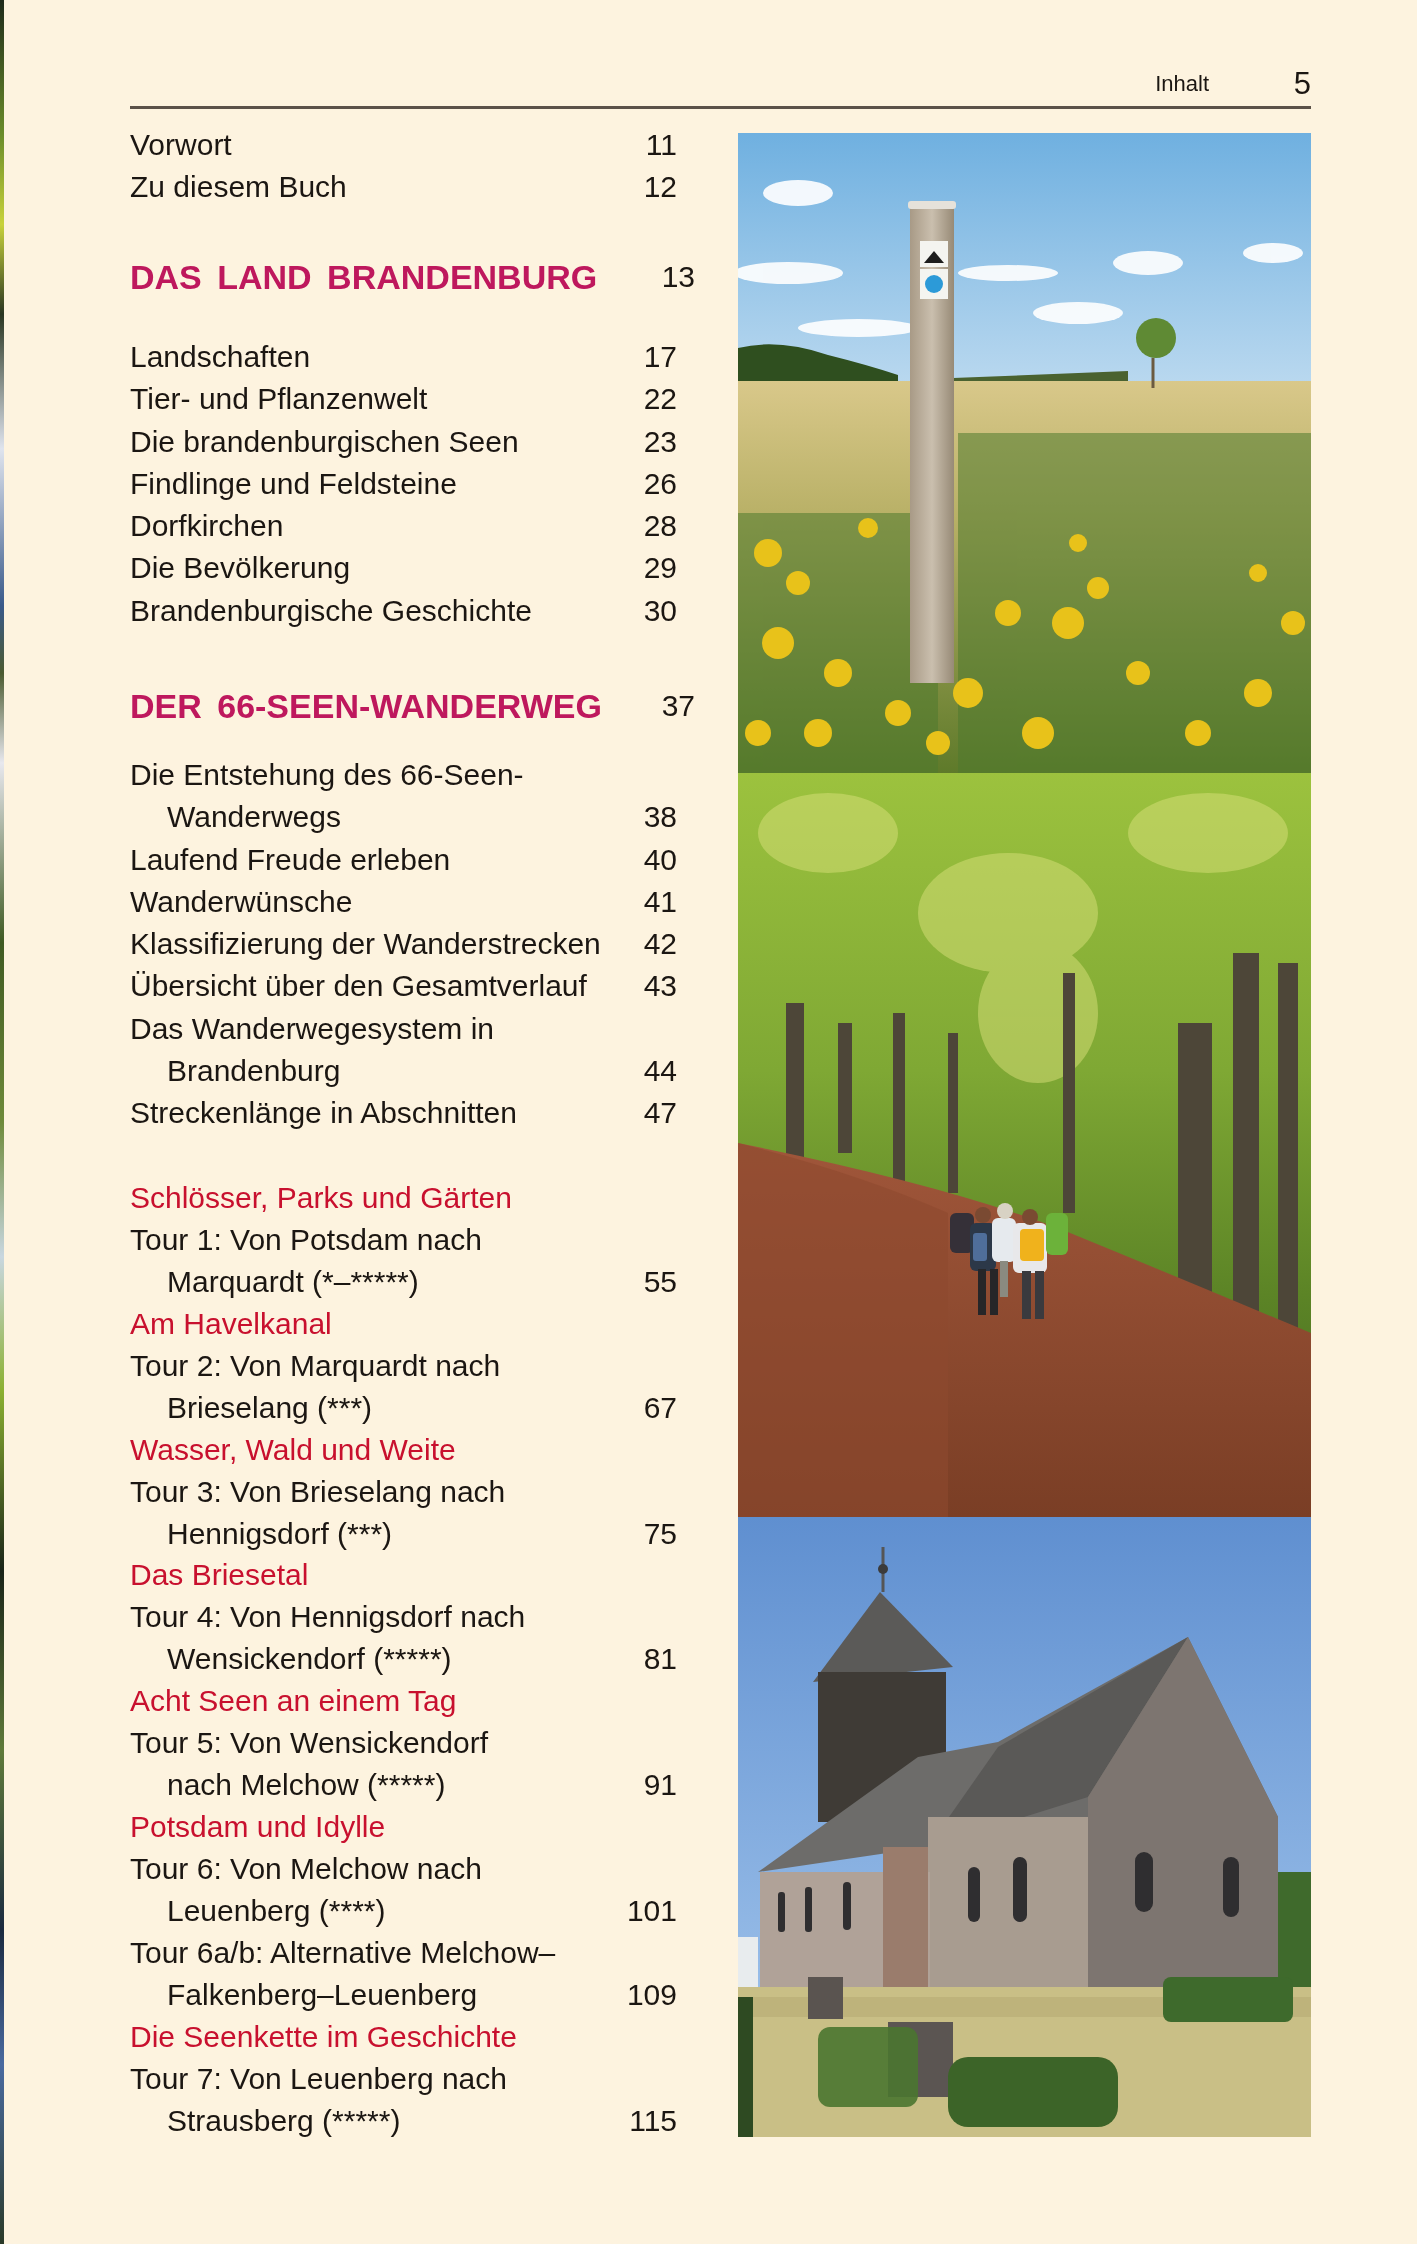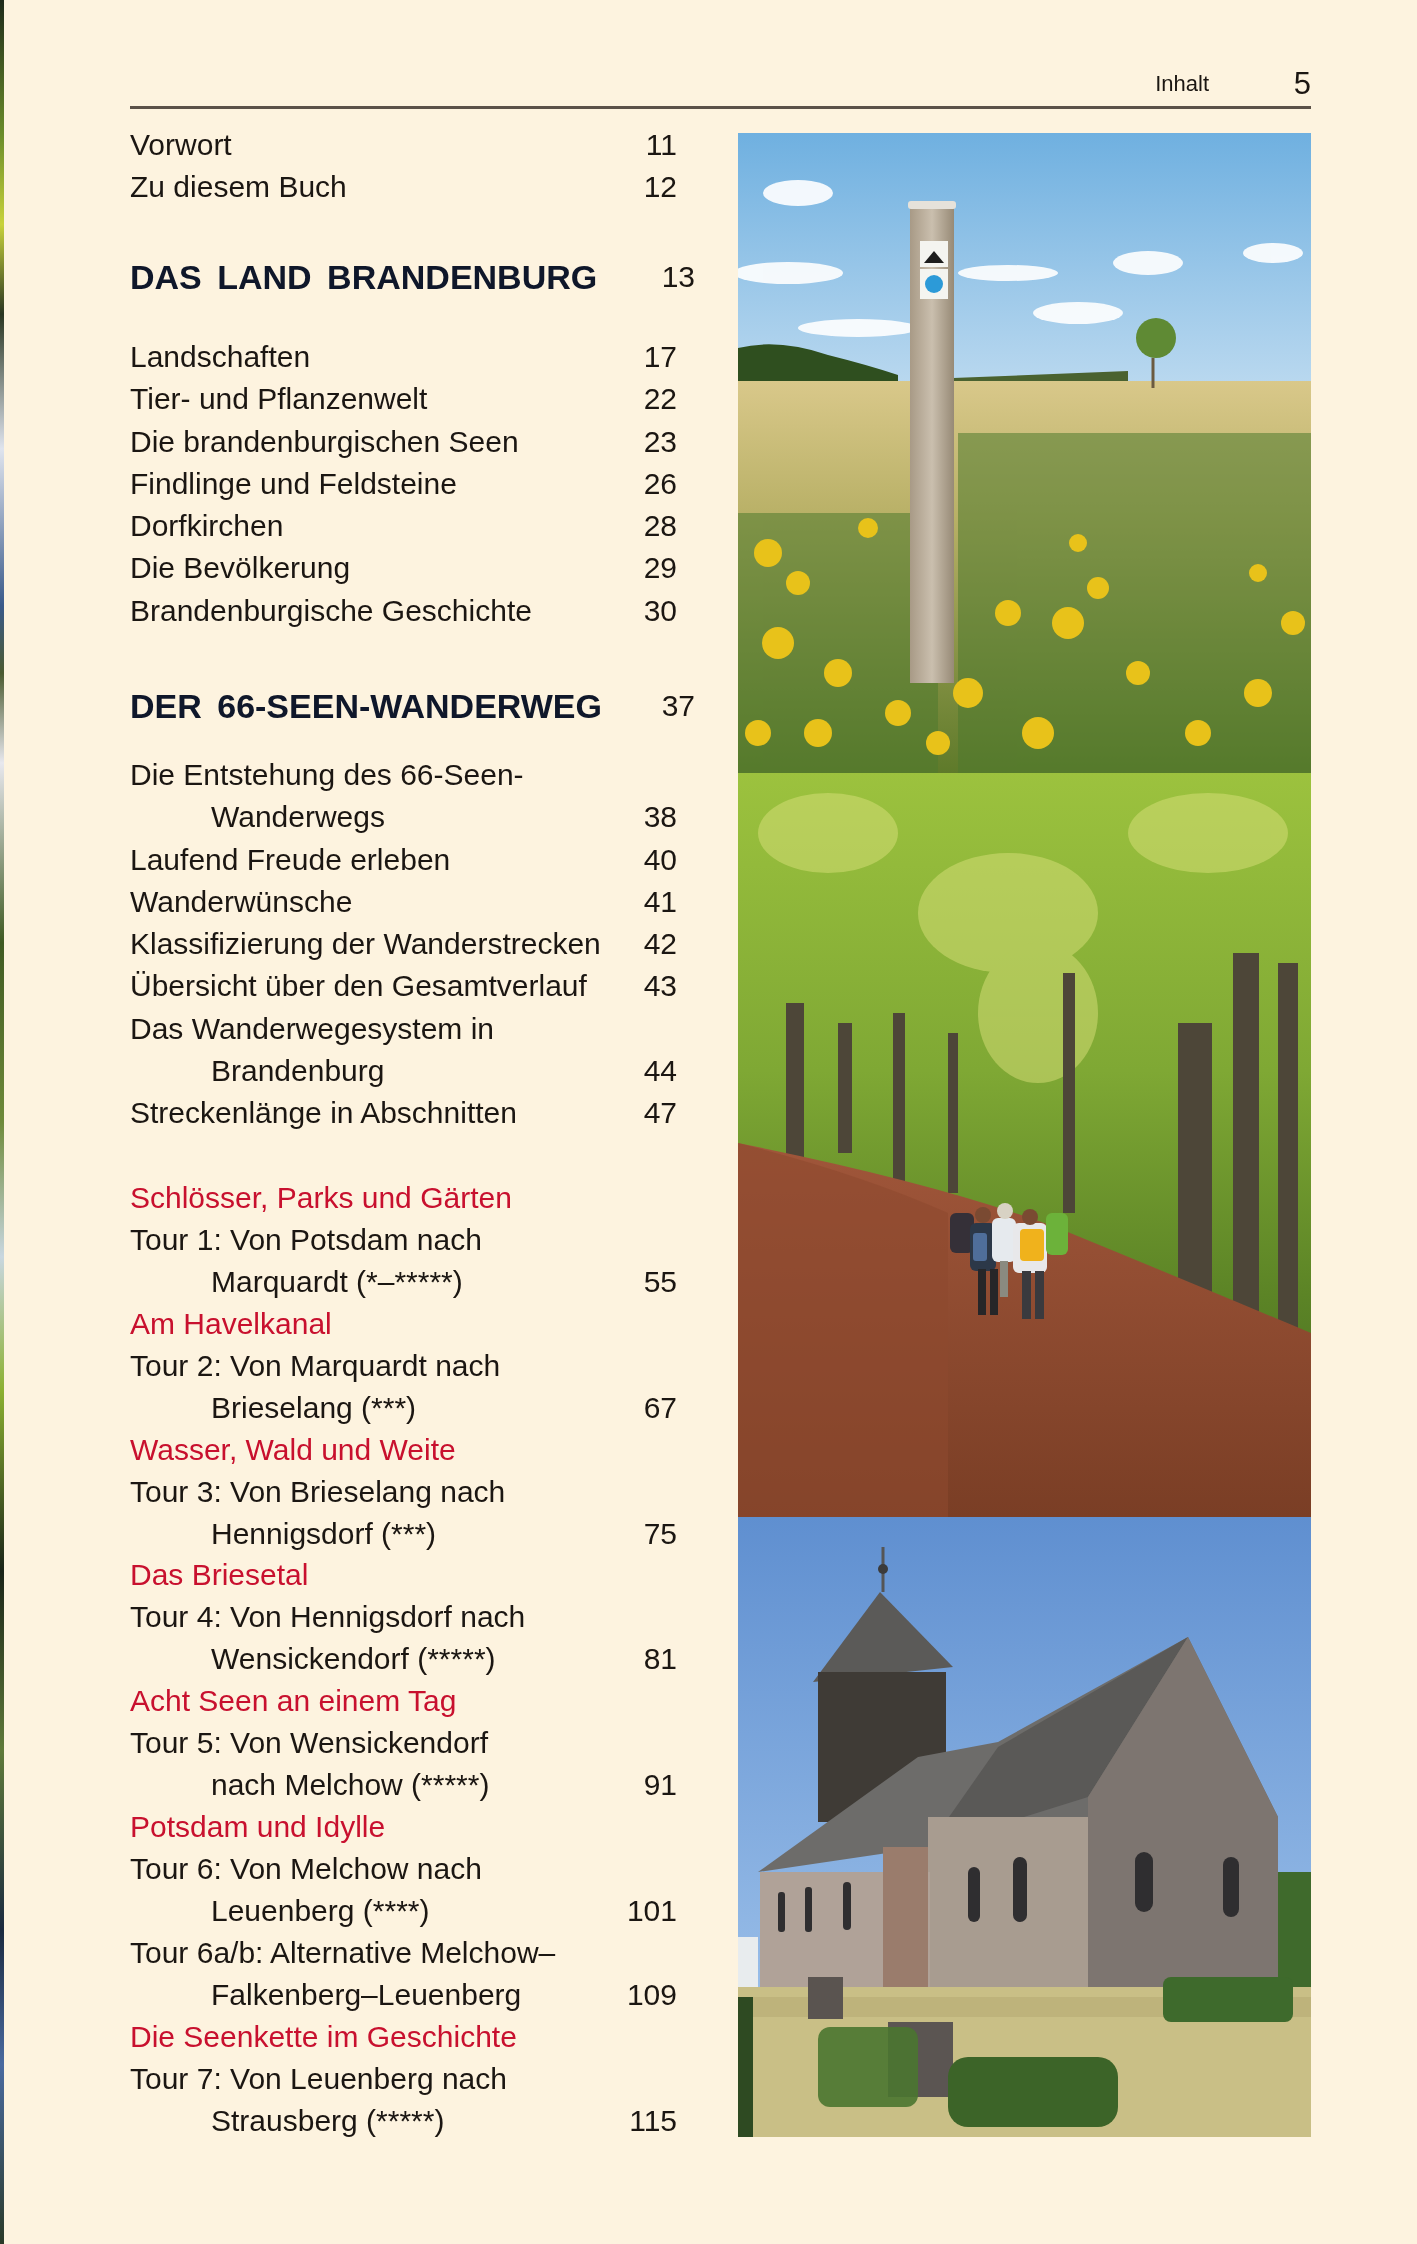--- a/index.html
+++ b/index.html
@@ -17,25 +17,25 @@
     position: absolute; left: 130px; top: 62px; width: 1181px; height: 44px;
     border-bottom: 3px solid #5b5148;
   }
   .header .section { position: absolute; right: 102px; top: 2px; font-size: 22px; line-height: 40px; }
   .header .pageno { position: absolute; right: 0; top: 2px; font-size: 31px; line-height: 40px; }
 
   .toc { position: absolute; left: 130px; width: 565px; }
   .row { position: relative; height: 42.3px; line-height: 42.3px; font-size: 30px; white-space: nowrap; }
   .rows-d .row { height: 41.95px; line-height: 41.95px; }
   .row .t { position: absolute; left: 0; }
-  .row.indent .t { left: 37px; margin-left: 44px; }
+  .row.indent .t { left: 37px; }
   .row .n { position: absolute; right: 18px; }
   .row.sub .t { color: #C8102E; font-weight: normal; }
   .heading { position: absolute; left: 130px; width: 565px; height: 42.3px; line-height: 42.3px; white-space: nowrap; }
-  .heading .t { position: absolute; left: 0; color: #0f172a; font-weight: bold; font-size: 34px; word-spacing: 6px; }
+  .heading .t { position: absolute; left: 0; color: #be185d; font-weight: bold; font-size: 34px; word-spacing: 6px; }
   .heading .n { position: absolute; right: 0; font-size: 30px; }
 
   .photo { position: absolute; left: 738px; width: 573px; overflow: hidden; }
   .photo svg { display: block; width: 100%; height: 100%; }
   #photo1 { top: 133px; height: 640px; }
   #photo2 { top: 773px; height: 744px; }
   #photo3 { top: 1517px; height: 620px; }
 </style>
 </head>
 <body>

